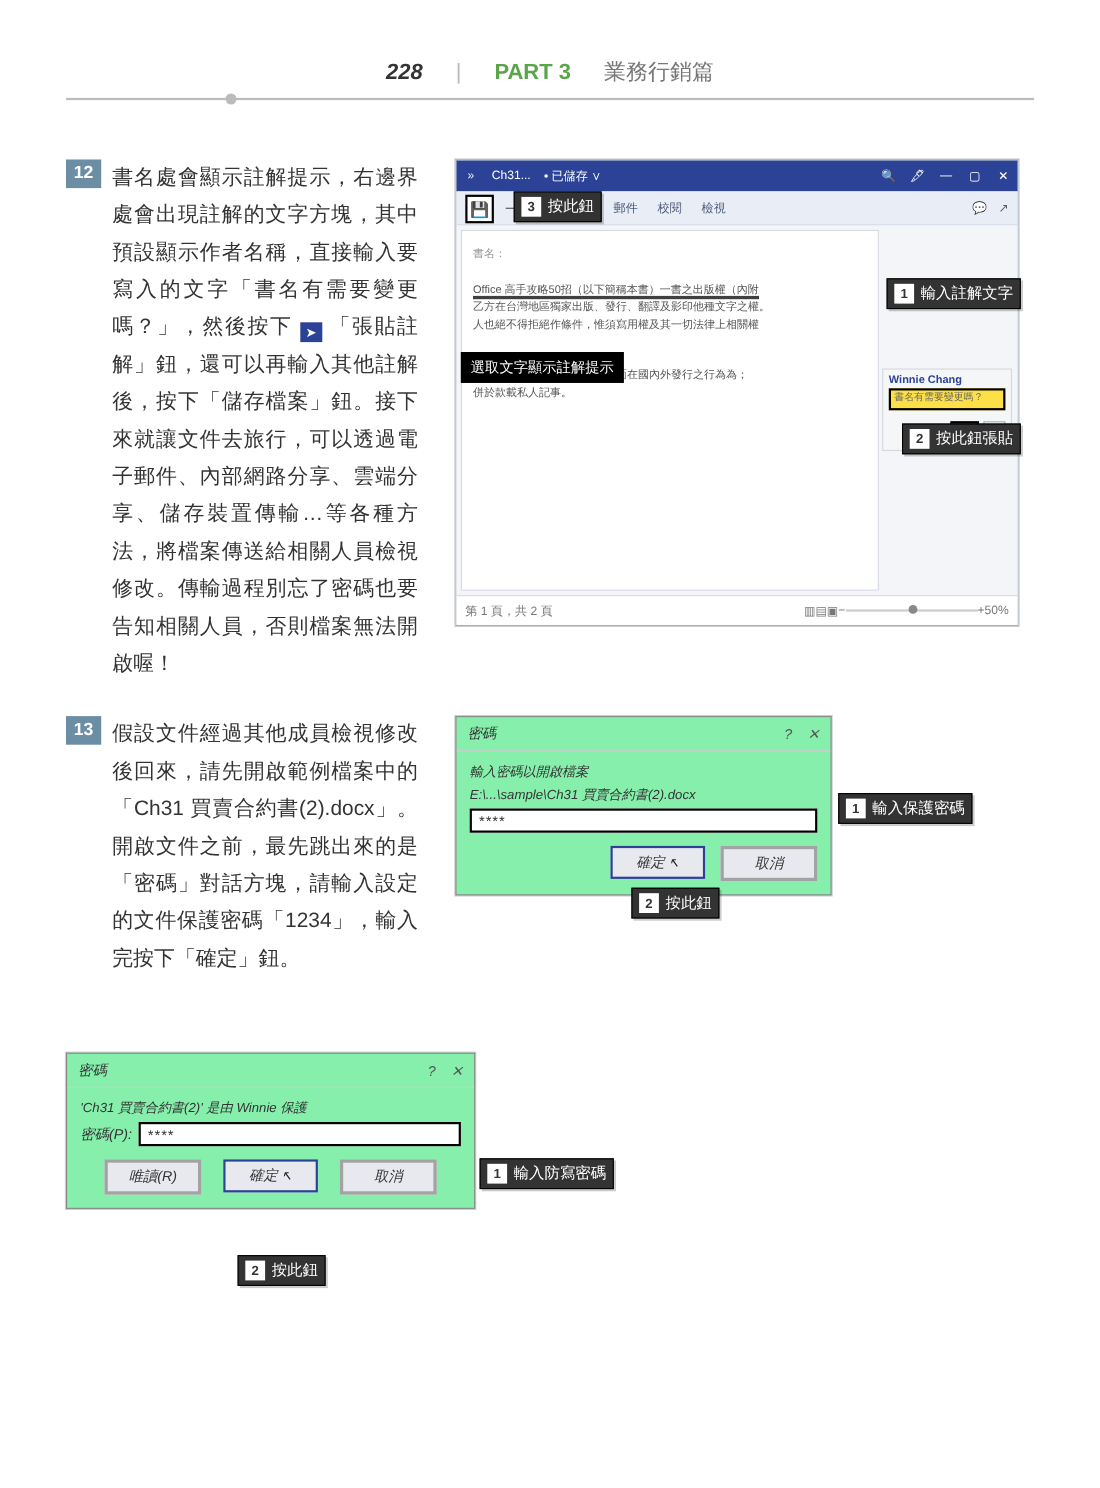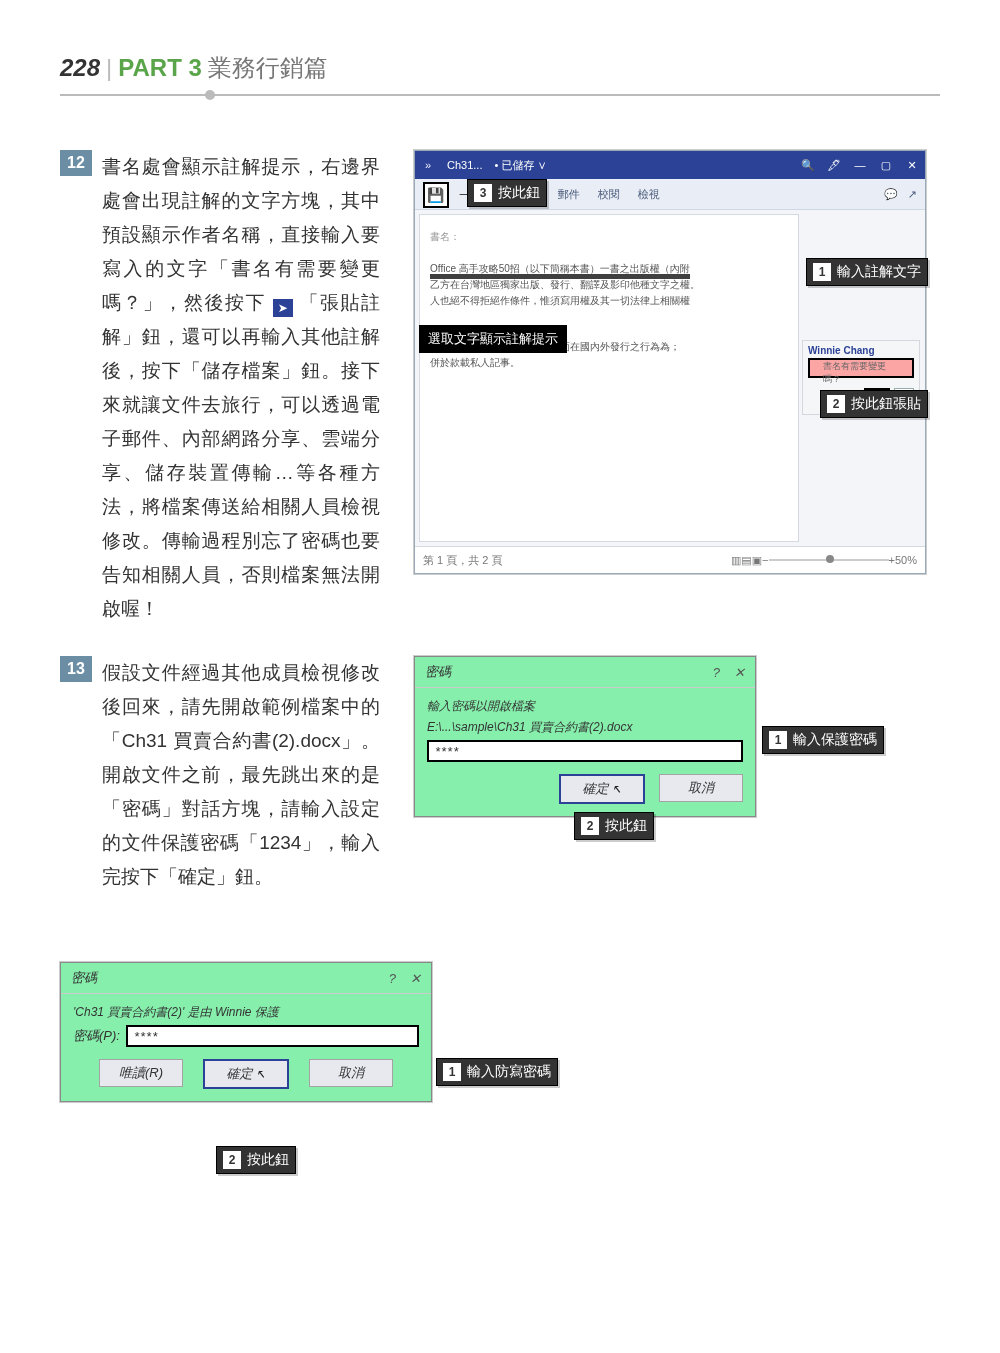--- a/index.html
+++ b/index.html
@@ -12,23 +12,24 @@
     width:1000px;
     height:1353px;
     margin:0 auto;
     position:relative;
     padding:52px 60px 60px 60px;
     box-sizing:border-box;
   }
   .page-header{
     display:flex;
     align-items:baseline;
-    gap:6px;
-    font-size:24px;
+    gap:30px;
+    font-size:20px;
     color:#777;
+    justify-content:center;
   }
   .page-header .num{font-style:italic;color:#333;font-weight:bold;}
   .page-header .bar{color:#bbb;}
   .page-header .part{color:#5aa54a;font-weight:bold;}
   .page-header .sub{color:#777;}
   .header-line{
     margin-top:10px;
     position:relative;
     height:2px;
     background:#bbb;
@@ -110,33 +111,33 @@
   }
   .word-body{
     position:relative;height:336px;background:#f3f5f9;overflow:hidden;
   }
   .doc{
     position:absolute;left:4px;top:4px;width:380px;height:328px;background:#fff;border:1px solid #d5d9e3;
     padding:14px 10px 10px 10px;box-sizing:border-box;font-size:10px;color:#555;line-height:16px;
   }
   .doc .tiny{color:#999;}
   .doc .para{margin-top:16px;}
-  .doc .u{border-bottom:5px solid #404040;}
+  .doc .u{border-bottom:3px solid #404040;}
   .highlight-pill{
     position:absolute;left:4px;top:115px;
     background:#000000;color:#fff;font-size:13px;padding:4px 8px;border:1px solid #000;
     z-index:10;
   }
   .comment-pane{
     position:absolute;right:5px;top:130px;width:118px;background:#f5f6f8;border:1px solid #d5d7df;
     font-size:10px;padding:4px 5px;box-sizing:border-box;
   }
   .comment-pane .author{color:#2b4296;font-weight:bold;margin-bottom:2px;}
   .comment-input{
-    border:2px solid #000;height:16px;padding:0 13px;font-size:9px;color:#666;background:#fca5a5;
+    border:2px solid #000;height:16px;padding:0 3px;font-size:9px;color:#666;background:#fde047;
     margin-bottom:10px;
   }
   .post-row{display:flex;gap:4px;justify-content:flex-end;}
   .post-btn{
     width:22px;height:18px;border:2px solid #000;background:#2b4296;color:#fff;
     display:flex;align-items:center;justify-content:center;font-size:11px;
   }
   .x-btn{
     width:18px;height:18px;border:1px solid #9aa;background:#fff;color:#2b4296;
     display:flex;align-items:center;justify-content:center;font-size:10px;
@@ -165,21 +166,21 @@
   .dialog-body .line{margin-bottom:4px;font-size:12px;}
   .dialog-body .path{font-size:12px;}
   .pw-input{
     border:2px solid #000;height:22px;background:#fff;padding:0 6px;font-size:13px;
     display:flex;align-items:center;letter-spacing:1px;box-sizing:border-box;
   }
   .dialog-btns{
     display:flex;gap:14px;justify-content:flex-end;margin-top:12px;
   }
   .dlg-btn{
-    width:82px;height:26px;border:1px solid #a3a3a3;background:#e7e9ee;color:#333;
+    width:82px;height:26px;border:3px solid #a3a3a3;background:#e7e9ee;color:#333;
     display:flex;align-items:center;justify-content:center;font-size:13px;
   }
   .dlg-btn.primary{border:2px solid #2b4296;}
   .cursor{font-size:12px;margin-left:3px;color:#222;}
 </style>
 </head>
 <body>
 
 <div class="page">
 

